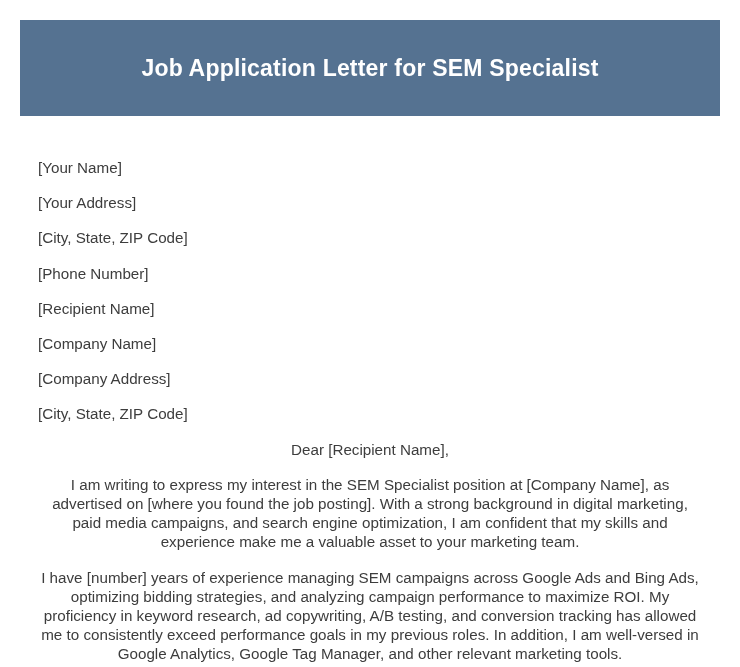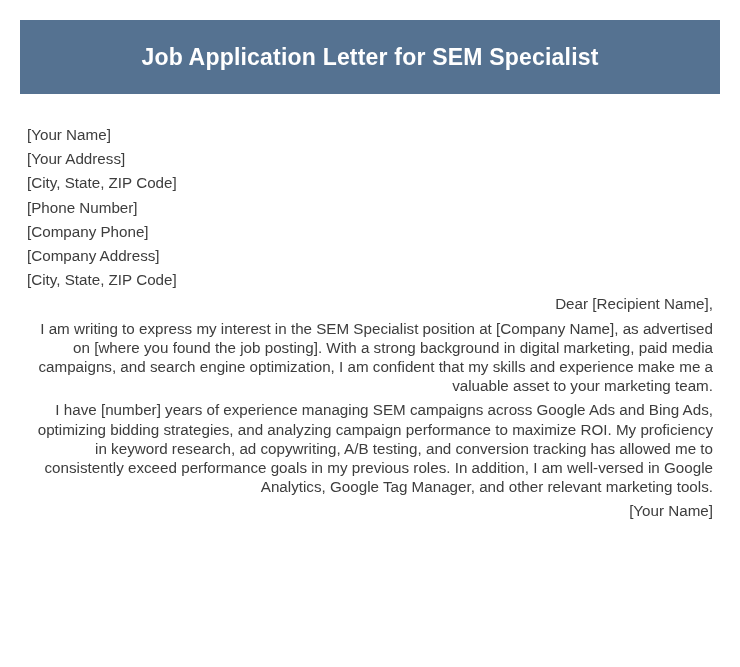--- a/index.html
+++ b/index.html
@@ -16,67 +16,68 @@
   }
   .page {
     position: relative;
     width: 740px;
     height: 667px;
     background: #ffffff;
     box-sizing: border-box;
   }
   .header-band {
     margin: 20px 20px 0 20px;
-    height: 74px;
+    height: 96px;
     background: #557291;
     display: flex;
     align-items: center;
     justify-content: center;
   }
   .header-title {
     color: #ffffff;
     font-size: 23px;
     font-weight: bold;
     letter-spacing: 0.2px;
     text-align: center;
   }
   .letter-body {
     padding: 26px 22px 0 22px;
     font-size: 15.2px;
     line-height: 19.2px;
     color: #3d3d3d;
   }
   .letter-body p {
-    margin: 5px;
+    margin: 16px;
     padding: 0;
   }
   .field-line {
     white-space: pre;
   }
   .para {
     margin-bottom: 0px;
-    text-align: right;
+    text-align: center;
   }
 </style>
 </head>
 <body>
 
 <div class="page">
 
   <div class="header-band">
     <div class="header-title">Job Application Letter for SEM Specialist</div>
   </div>
 
   <div class="letter-body">
 
     <p class="field-line">[Your Name]</p>
     <p class="field-line">[Your Address]</p>
     <p class="field-line">[City, State, ZIP Code]</p>
     <p class="field-line">[Phone Number]</p>
-    <p class="field-line">[Company Phone]</p>
+    <p class="field-line">[Recipient Name]</p>
+    <p class="field-line">[Company Name]</p>
     <p class="field-line">[Company Address]</p>
     <p class="field-line">[City, State, ZIP Code]</p>
 
     <p class="para">Dear [Recipient Name],</p>
 
     <p class="para">I am writing to express my interest in the SEM Specialist position at [Company Name], as advertised on [where you found the job posting]. With a strong background in digital marketing, paid media campaigns, and search engine optimization, I am confident that my skills and experience make me a valuable asset to your marketing team.</p>
     <p class="para">I have [number] years of experience managing SEM campaigns across Google Ads and Bing Ads, optimizing bidding strategies, and analyzing campaign performance to maximize ROI. My proficiency in keyword research, ad copywriting, A/B testing, and conversion tracking has allowed me to consistently exceed performance goals in my previous roles. In addition, I am well-versed in Google Analytics, Google Tag Manager, and other relevant marketing tools.</p>
 
     <p class="para">[Your Name]</p>
 

